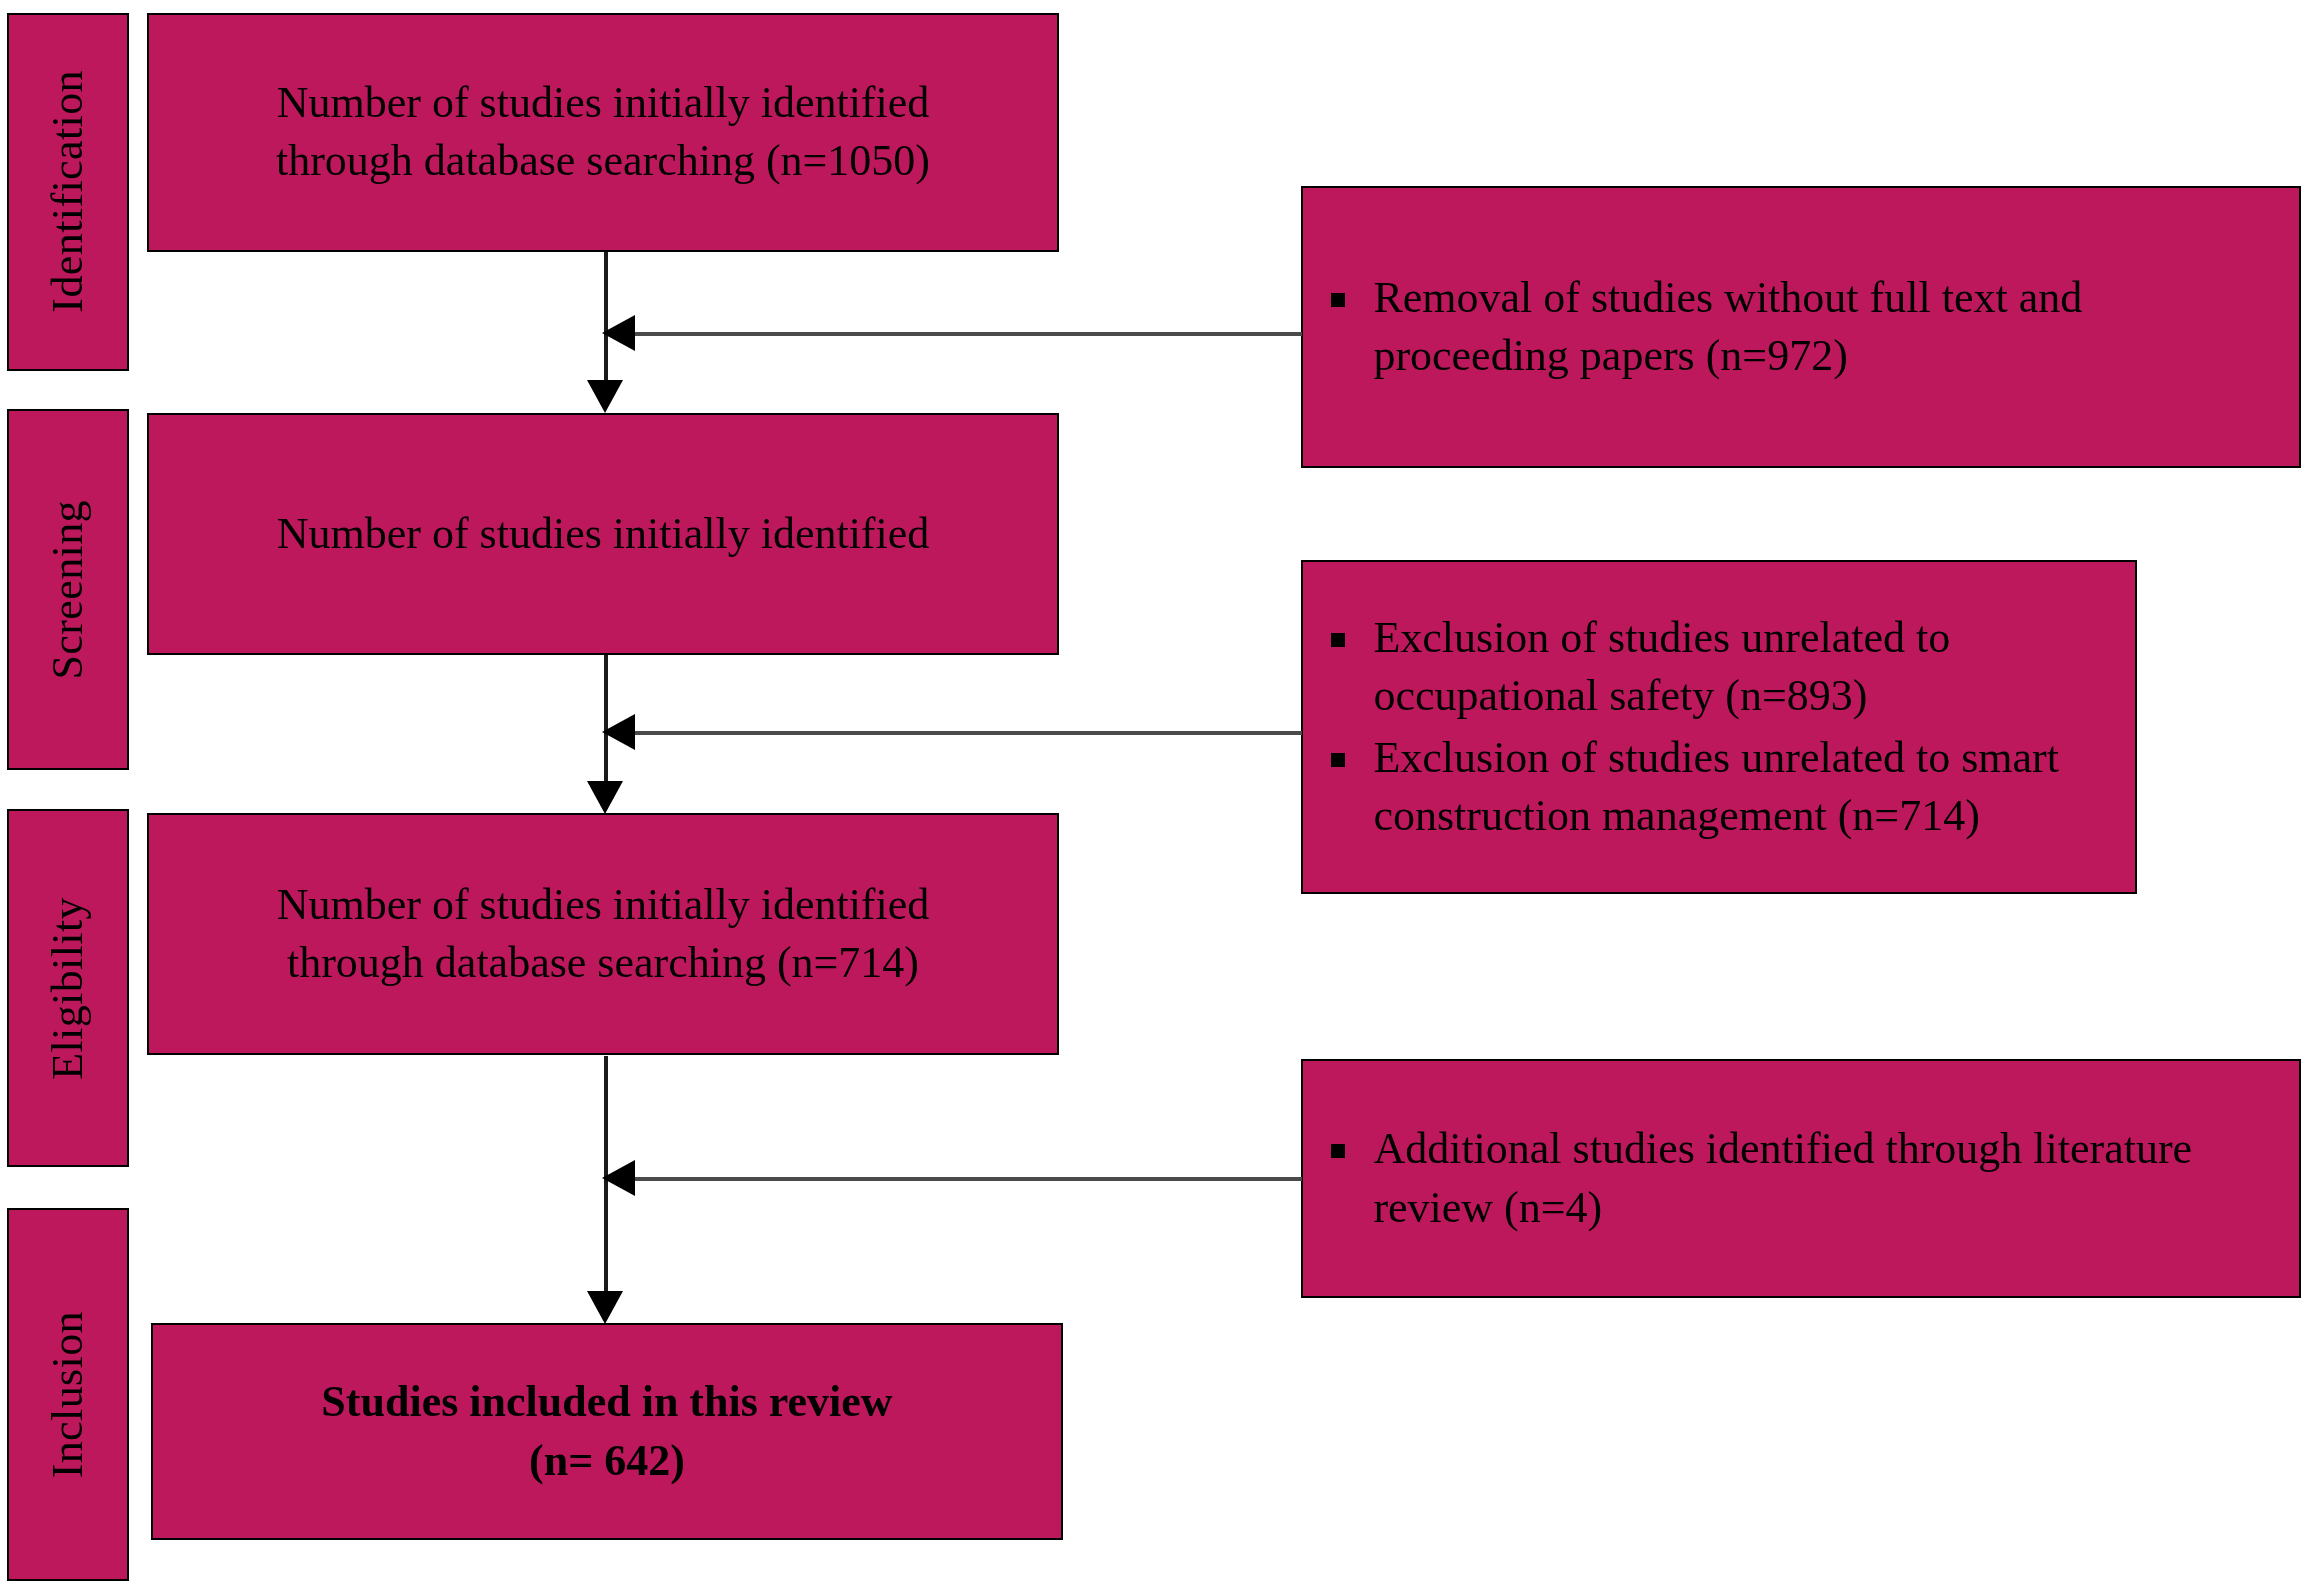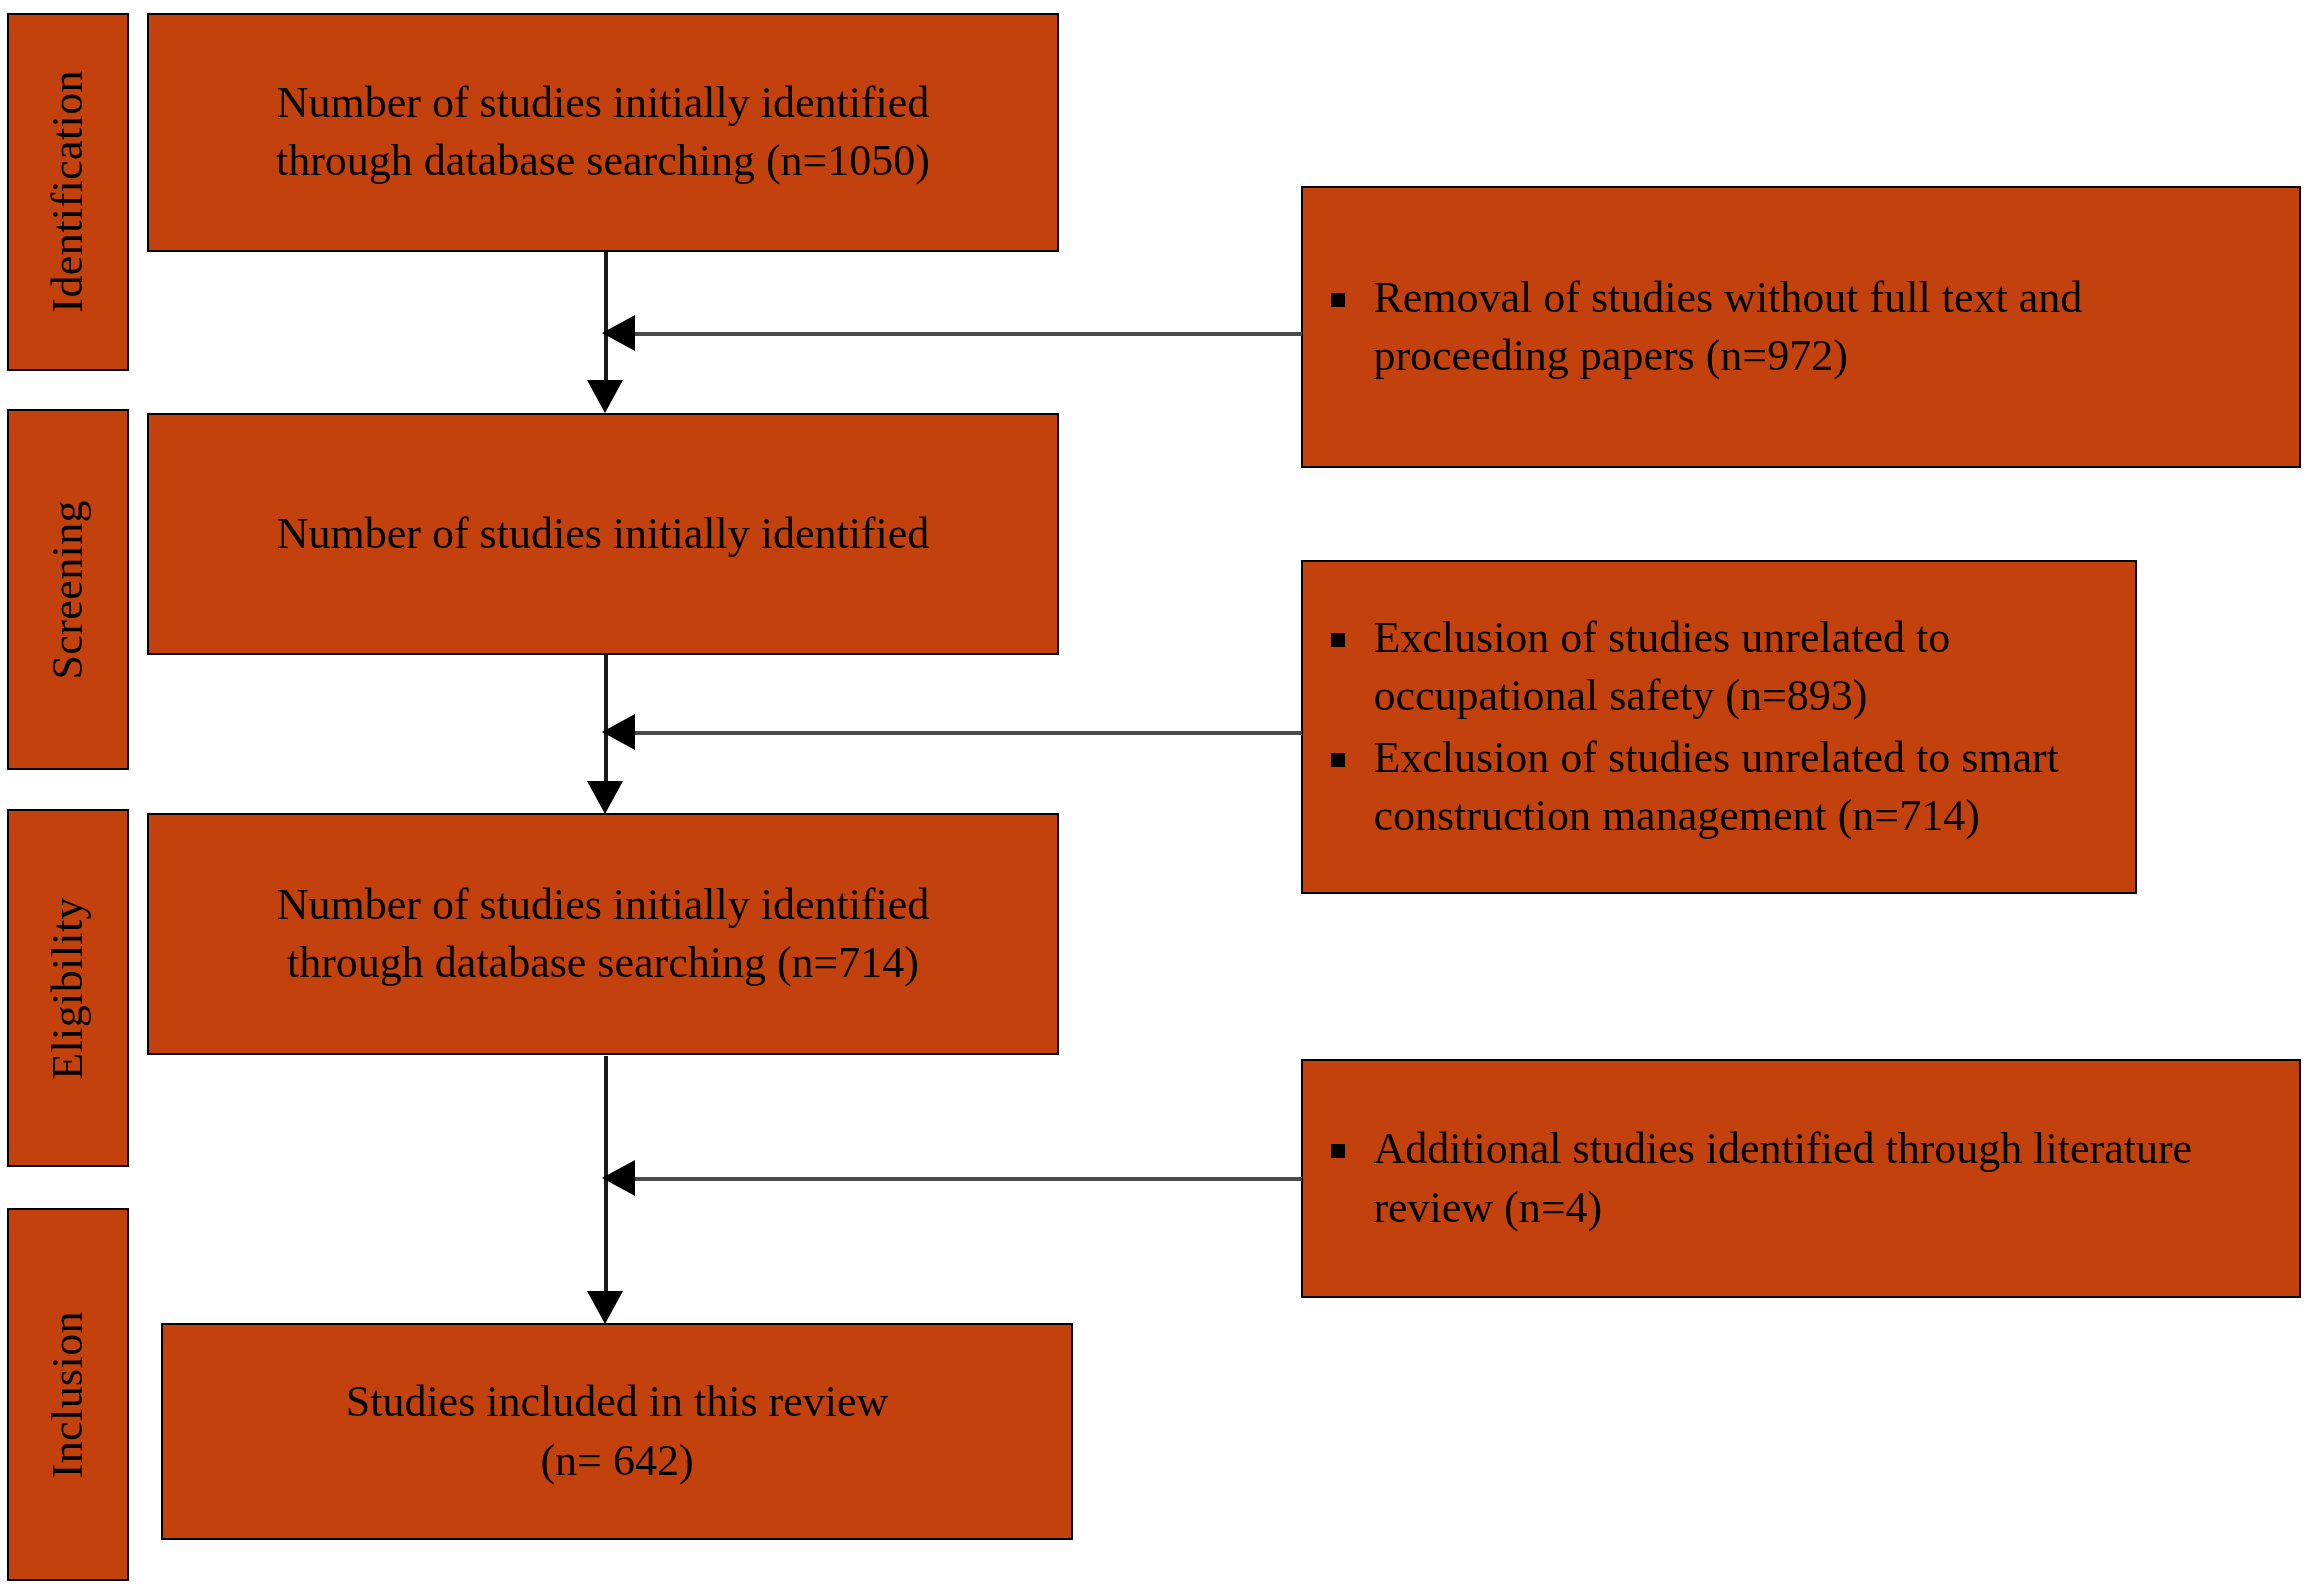--- a/index.html
+++ b/index.html
@@ -16,21 +16,21 @@
     width: 2319px;
     height: 1589px;
     background: #ffffff;
     overflow: hidden;
   }
 
   
   .box {
     position: absolute;
     box-sizing: border-box;
-    background: #c2410c;
+    background: #be185d;
     border: 2.8px solid #000000;
   }
 
   .stage-label {
     display: flex;
     align-items: center;
     justify-content: center;
   }
   .stage-label .vtext {
     writing-mode: vertical-rl;
@@ -145,21 +145,21 @@
     </div>
   </div>
 
   <div class="box flow-box" style="left:147px; top:813px; width:912px; height:242px;">
     <div class="ftext">
       <span>Number of studies initially identified</span><br>
       <span>through database searching (n=714)</span>
     </div>
   </div>
 
-  <div class="box flow-box" style="left:161px; top:1323px; width:912px; height:217px;">
+  <div class="box flow-box" style="left:151px; top:1323px; width:912px; height:217px;font-weight:bold;">
     <div class="ftext">
       <span>Studies included in this review</span><br>
       <span>(n= 642)</span>
     </div>
   </div>
 
   <div class="box side-box" style="left:1301px; top:186px; width:1000px; height:282px;">
     <ul>
       <li>
         <span class="bullet-sq"></span>

